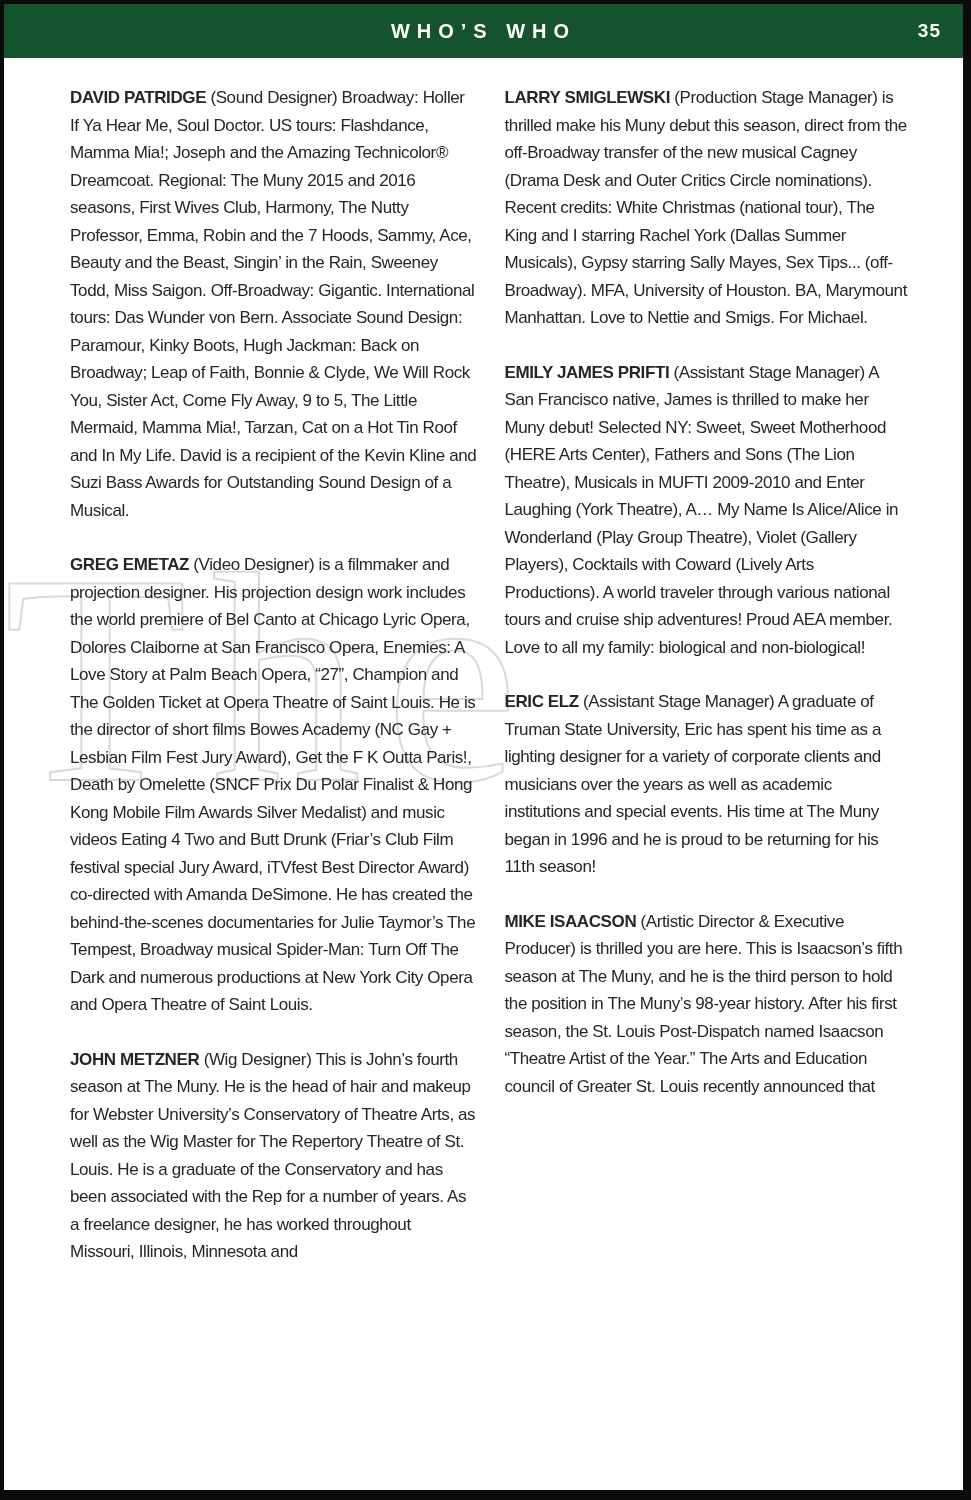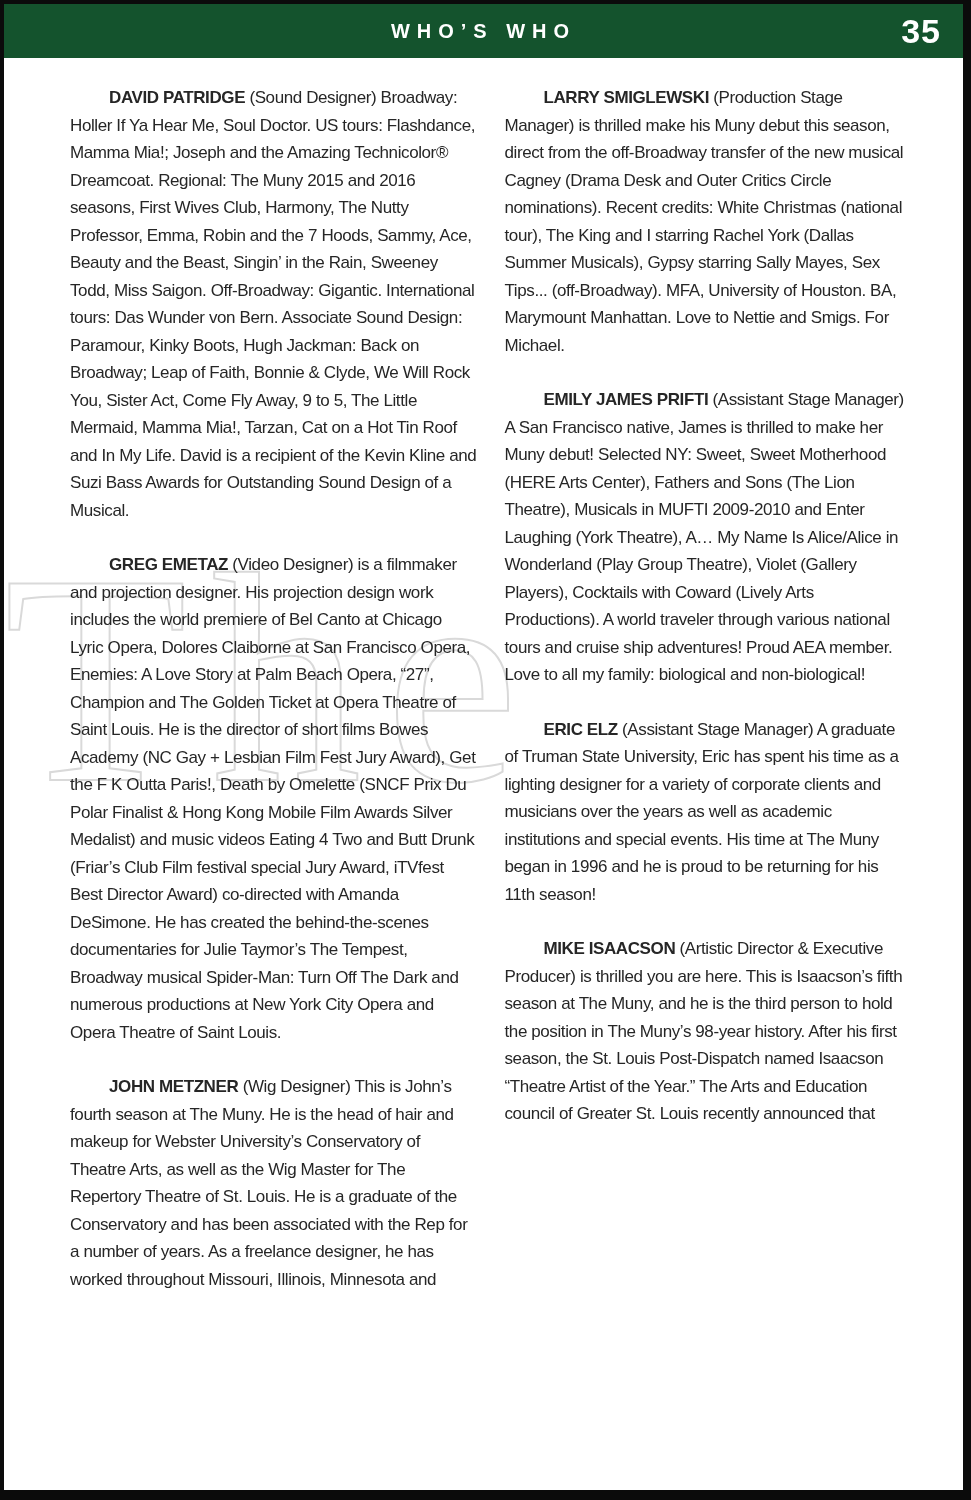--- a/index.html
+++ b/index.html
@@ -27,21 +27,21 @@
     font-weight:bold;
     font-size:20px;
     letter-spacing:7px;
     text-align:center;
   }
   .page-number {
     position:absolute; right:22px; top:50%;
     transform:translateY(-50%);
     color:#ffffff;
     font-weight:bold;
-    font-size:34px;
+    font-size:19px;
     letter-spacing:1px;
   }
   .watermark {
     position:absolute; top:548px; left:0; width:100%;
     text-align:left;
     z-index:0;
     pointer-events:none;
     font-family:"Liberation Serif","DejaVu Serif",serif;
     color:transparent;
     -webkit-text-stroke:2px #d9d9d9;
@@ -58,21 +58,21 @@
     z-index:1;
   }
   .col { flex:1 1 0; }
   .para {
     font-size:17px;
     line-height:27.5px;
     letter-spacing:-0.4px;
     color:#262626;
     margin:0 0 27px 0;
   }
-  .para .b { font-weight:bold;margin-left:39px; }
+  .para .b { font-weight:bold; }
   .para .i { }
 </style>
 </head>
 <body>
 
 <div class="frame">
   <div class="page">
 
     <div class="header-bar" style="background: #14532d;">
       <span class="header-title">WHO’S WHO</span>

